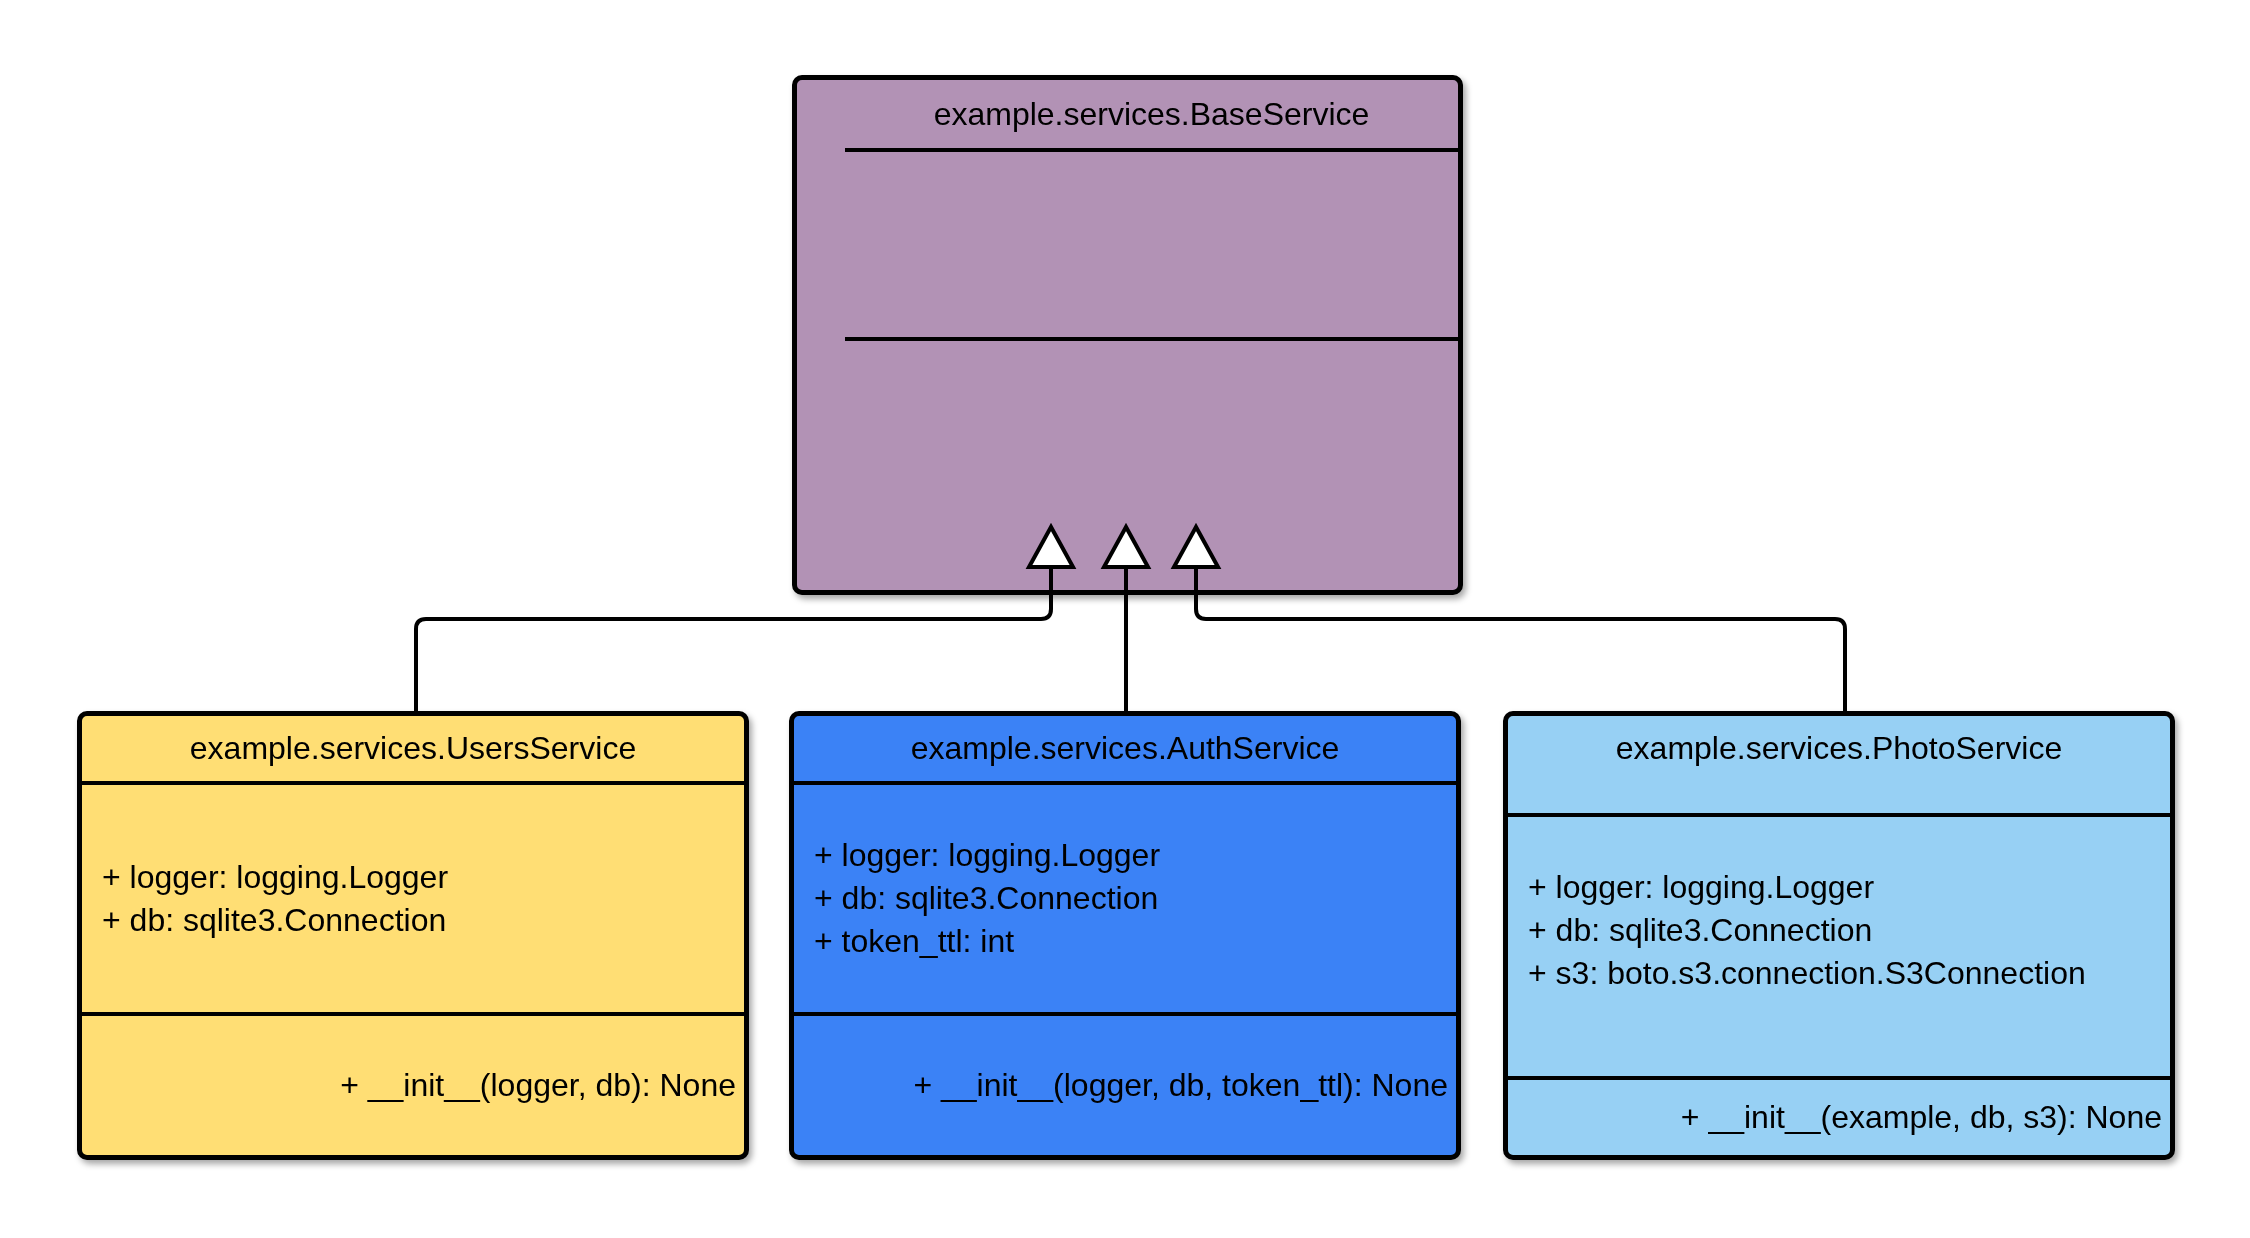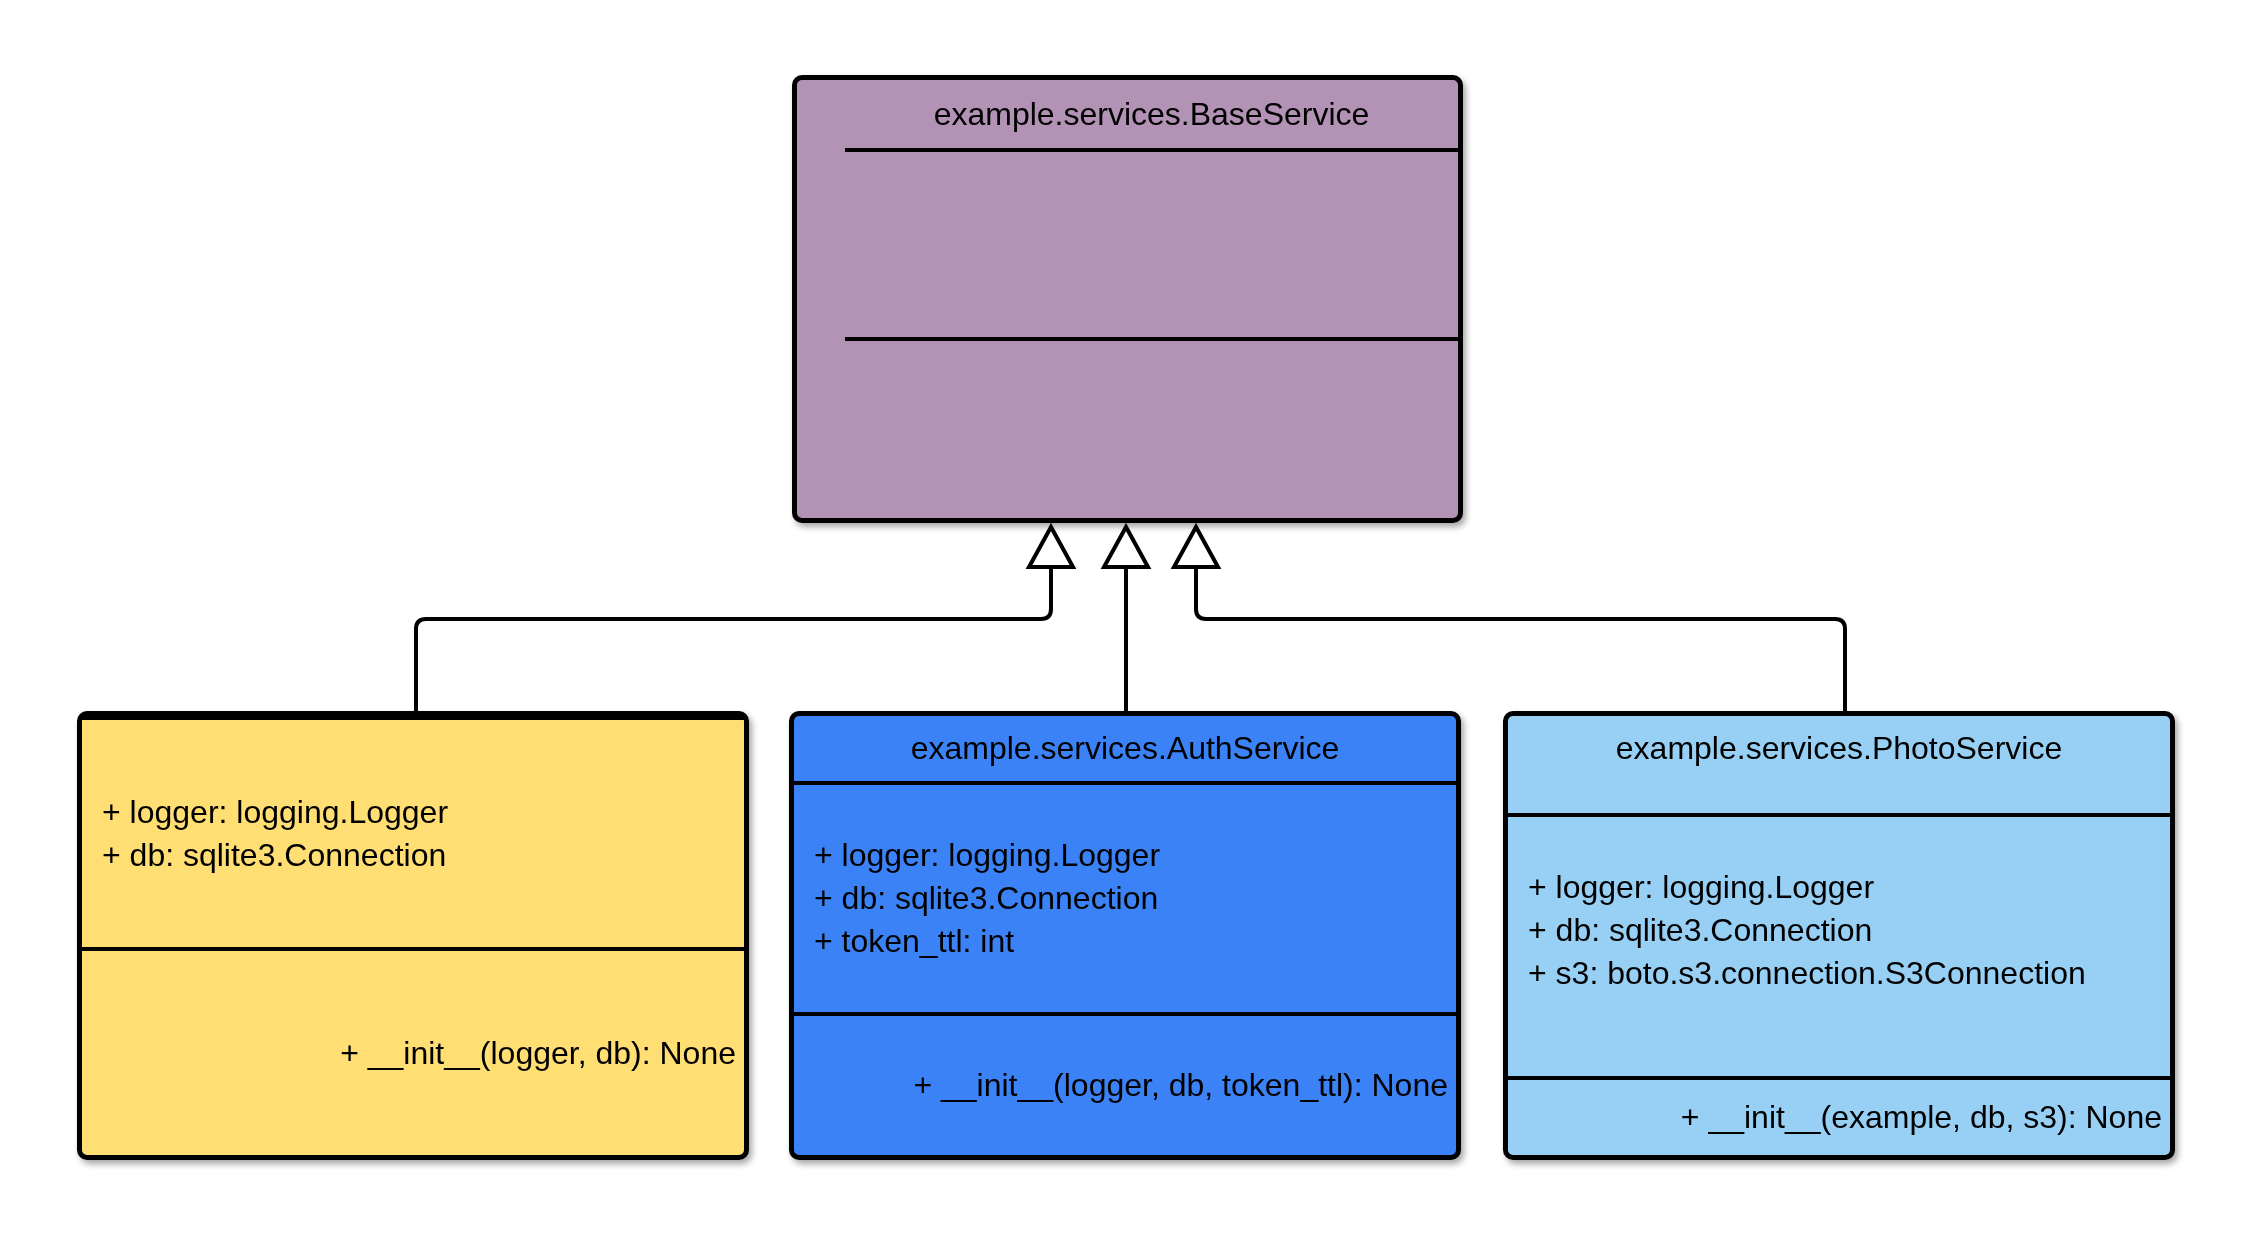--- a/index.html
+++ b/index.html
@@ -42,21 +42,21 @@
     justify-content: center;
     padding-left: 20px;
     padding-right: 8px;
     font-size: 32px;
     line-height: 43px;
   }
   .compartment.methods { flex: 1; align-items: flex-end; }
   .member { white-space: pre; }
 
   
-  #box-base  { left: 792px;  top: 75px;  width: 671px; height: 448px; padding-left: 48px; }
+  #box-base  { left: 792px;  top: 75px;  width: 671px; height: 520px; padding-left: 48px; }
   #box-base  .title { height: 68px; }
   #box-base  .attrs { height: 189px; }
 
   #box-users { left: 77px;   top: 711px; width: 672px; height: 449px; }
   #box-auth  { left: 789px;  top: 711px; width: 672px; height: 449px; }
   #box-photo { left: 1503px; top: 711px; width: 672px; height: 449px; }
   .bottom-box .title { height: 65px; }
   .bottom-box .attrs { height: 231px; }
 
   
@@ -82,20 +82,21 @@
 
 <div id="canvas">
 
   <div id="box-base" class="class-box" style="background-color: rgb(178, 146, 181);">
     <div class="compartment title">example.services.BaseService</div>
     <div class="compartment attrs"></div>
     <div class="compartment methods"></div>
   </div>
 
   <div id="box-users" class="class-box bottom-box" style="background-color: rgb(255, 222, 116);">
+    <div class="compartment title">example.services.UsersService</div>
     <div class="compartment attrs">
       <div class="member">+ logger: logging.Logger</div>
       <div class="member">+ db: sqlite3.Connection</div>
     </div>
     <div class="compartment methods">
       <div class="member">+ __init__(logger, db): None</div>
     </div>
   </div>
 
   <div id="box-auth" class="class-box bottom-box" style="background-color: #3b82f6;">

